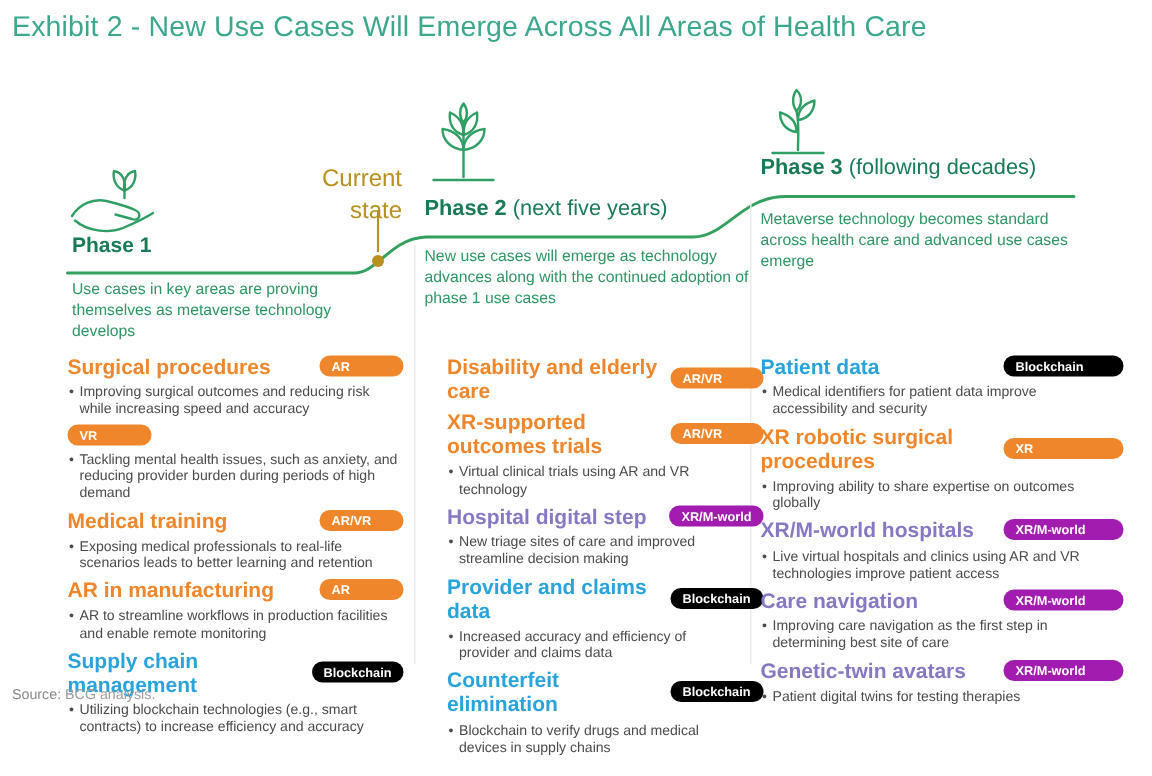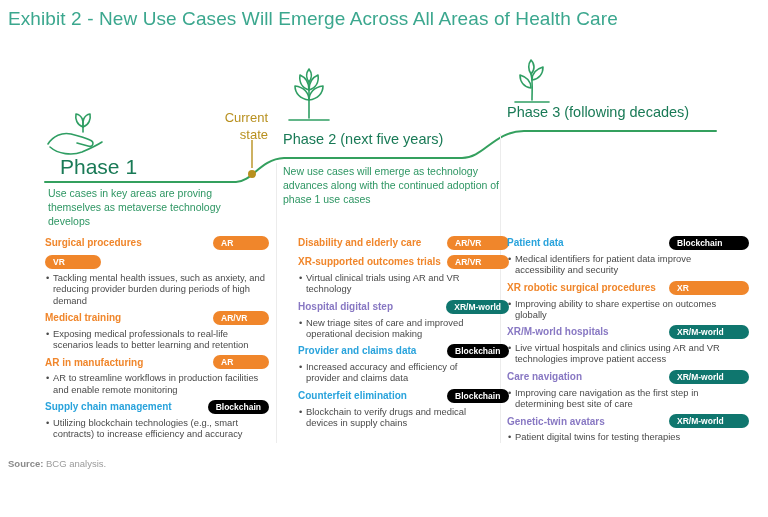--- a/index.html
+++ b/index.html
@@ -2,61 +2,61 @@
 <html><head>
 <meta charset="utf-8">
 <style>
   html,body{margin:0;padding:0;background:#fff}
   .canvas{position:relative;width:768px;height:517px;background:#ffffff;
     font-family:"Liberation Sans",sans-serif;overflow:hidden}
   .title{position:absolute;left:8px;top:8px;font-size:19px;font-weight:500;
     color:#3BA78E;letter-spacing:.1px}
   .curve-svg{position:absolute;left:0;top:60px}
   .current-state{position:absolute;left:190px;top:110px;width:78px;text-align:right;
-    font-size:13px;line-height:1.3;color:#B8901F;white-space:pre-line}
+    font-size:16px;line-height:1.3;color:#B8901F;white-space:pre-line}
   .phase-icon{position:absolute}
   .ph1-icon{left:46px;top:110px}
   .ph2-icon{left:286px;top:66px}
   .ph3-icon{left:513px;top:52px}
   .phase-title{position:absolute;color:#197A56;font-size:14.5px;white-space:nowrap}
-  .phase-title b{font-weight:normal}
-  .pt1{left:60px;top:155px;font-size:21px}
+  .phase-title b{font-weight:bold}
+  .pt1{left:48px;top:155px;font-size:14px}
   .pt2{left:283px;top:131px}
   .pt3{left:507px;top:104px}
   .phase-desc{position:absolute;color:#2E9663;font-size:10.5px;line-height:1.35}
   .pd1{left:48px;top:186px;width:200px}
   .pd2{left:283px;top:164px;width:218px}
   .pd3{left:507px;top:139px;width:212px}
   .divider{position:absolute;width:1px;background:#ECECEC}
   .dv1{left:276px;top:163px;height:280px}
   .dv2{left:500px;top:134px;height:309px}
   .col{position:absolute;top:236px}
   .col1{left:45px;width:224px}
   .col2{left:298px;width:211px}
   .col3{left:507px;width:242px}
   .item{margin-bottom:5px}
   .item-head{display:flex;justify-content:space-between;align-items:center;margin-bottom:3px}
-  .item-title{font-weight:bold;font-size:10px;line-height:1.15;padding-right:4px}
+  .item-title{font-weight:bold;font-size:14px;line-height:1.15;padding-right:4px}
   .item-title[data-color="orange"]{color:#F0862B}
   .item-title[data-color="blue"]{color:#29A3DC}
   .item-title[data-color="purple"]{color:#8878C3}
   .badge{font-size:8.5px;font-weight:bold;border-radius:8px;padding:2px 8px;
     text-align:left;flex:0 0 auto;color:#fff}
   .badge[data-color="orange"]{background:#F0862B}
   .badge[data-color="blue"]{background:#000000}
-  .badge[data-color="purple"]{background:#0f766e}
+  .badge[data-color="purple"]{background:#a21caf}
   .col1 .badge{min-width:40px}
   .col2 .badge{min-width:46px}
   .col3 .badge{min-width:64px}
   .bullet{font-size:9.4px;color:#4A4A4A;line-height:1.2;position:relative;padding-left:8px}
   .bullet::before{content:"\2022";position:absolute;left:1px;top:0}
   .col2 .bullet{max-width:176px}
   .col3 .bullet{max-width:206px}
   .source{position:absolute;left:8px;top:458px;font-size:9.5px;color:#9B9B9B}
-  .source b{color:#8A8A8A;font-weight:bold}
+  .source b{color:#8A8A8A;font-weight:normal}
   .icon-stroke{stroke:#2F9E63;fill:none;stroke-width:1.6;stroke-linecap:round;stroke-linejoin:round}
 </style>
 </head>
 <body>
 
 <div class="canvas">
 
   <div class="title">Exhibit 2 - New Use Cases Will Emerge Across All Areas of Health Care</div>
 
   <svg class="curve-svg" width="768" height="160" viewBox="0 0 768 160">
@@ -99,30 +99,32 @@
       <path d="M2 50 H36"></path>
     </g>
   </svg>
 
   <div class="phase-title pt1"><b>Phase 1</b> <span></span></div>
   <div class="phase-title pt2"><b>Phase 2</b> <span>(next five years)</span></div>
   <div class="phase-title pt3"><b>Phase 3</b> <span>(following decades)</span></div>
 
   <div class="phase-desc pd1">Use cases in key areas are proving themselves as metaverse technology develops</div>
   <div class="phase-desc pd2">New use cases will emerge as technology advances along with the continued adoption of phase 1 use cases</div>
+  <div class="phase-desc pd3">Metaverse technology becomes standard across health care and advanced use cases emerge</div>
 
   <div class="divider dv1"></div>
   <div class="divider dv2"></div>
 
   <div class="col col1">
     <div class="item">
       <div class="item-head">
           <span class="item-title" data-color="orange">Surgical procedures</span>
           <span class="badge" data-color="orange">AR</span>
         </div>
+      <div class="bullet">Improving surgical outcomes and reducing risk while increasing speed and accuracy</div>
     </div>
     <div class="item">
       <div class="item-head">
           <span class="badge" data-color="orange">VR</span>
         </div>
       <div class="bullet">Tackling mental health issues, such as anxiety, and reducing provider burden during periods of high demand</div>
     </div>
     <div class="item">
       <div class="item-head">
           <span class="item-title" data-color="orange">Medical training</span>
@@ -158,21 +160,21 @@
           <span class="item-title" data-color="orange">XR-supported outcomes trials</span>
           <span class="badge" data-color="orange">AR/VR</span>
         </div>
       <div class="bullet">Virtual clinical trials using AR and VR technology</div>
     </div>
     <div class="item">
       <div class="item-head">
           <span class="item-title" data-color="purple">Hospital digital step</span>
           <span class="badge" data-color="purple">XR/M-world</span>
         </div>
-      <div class="bullet">New triage sites of care and improved operational decision making</div>
+      <div class="bullet">New triage sites of care and improved streamline decision making</div>
     </div>
     <div class="item">
       <div class="item-head">
           <span class="item-title" data-color="blue">Provider and claims data</span>
           <span class="badge" data-color="blue">Blockchain</span>
         </div>
       <div class="bullet">Increased accuracy and efficiency of provider and claims data</div>
     </div>
     <div class="item">
       <div class="item-head">

